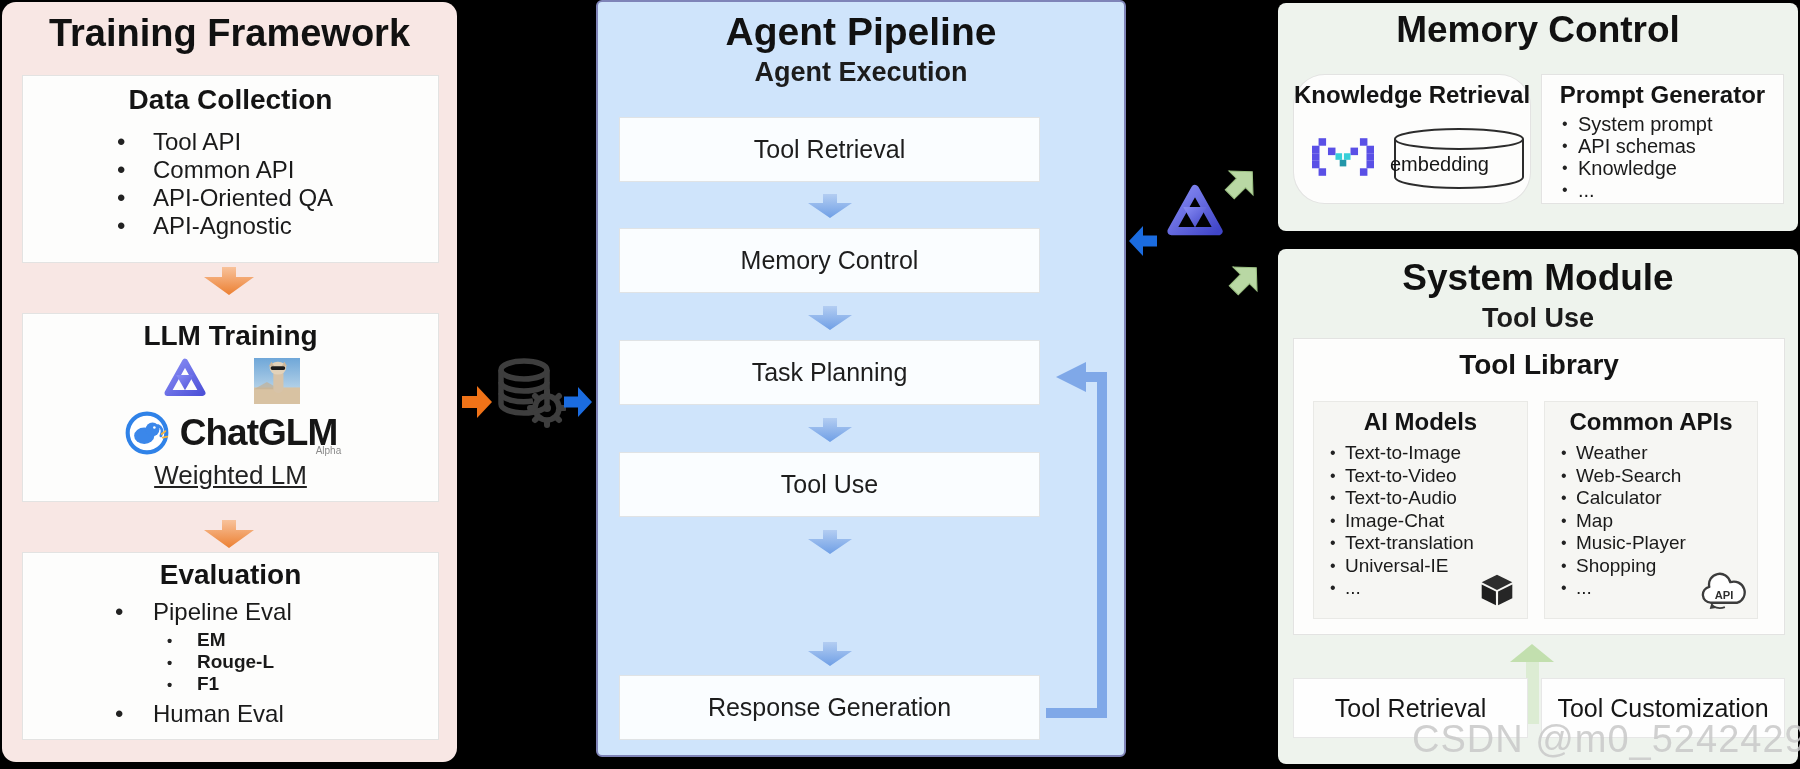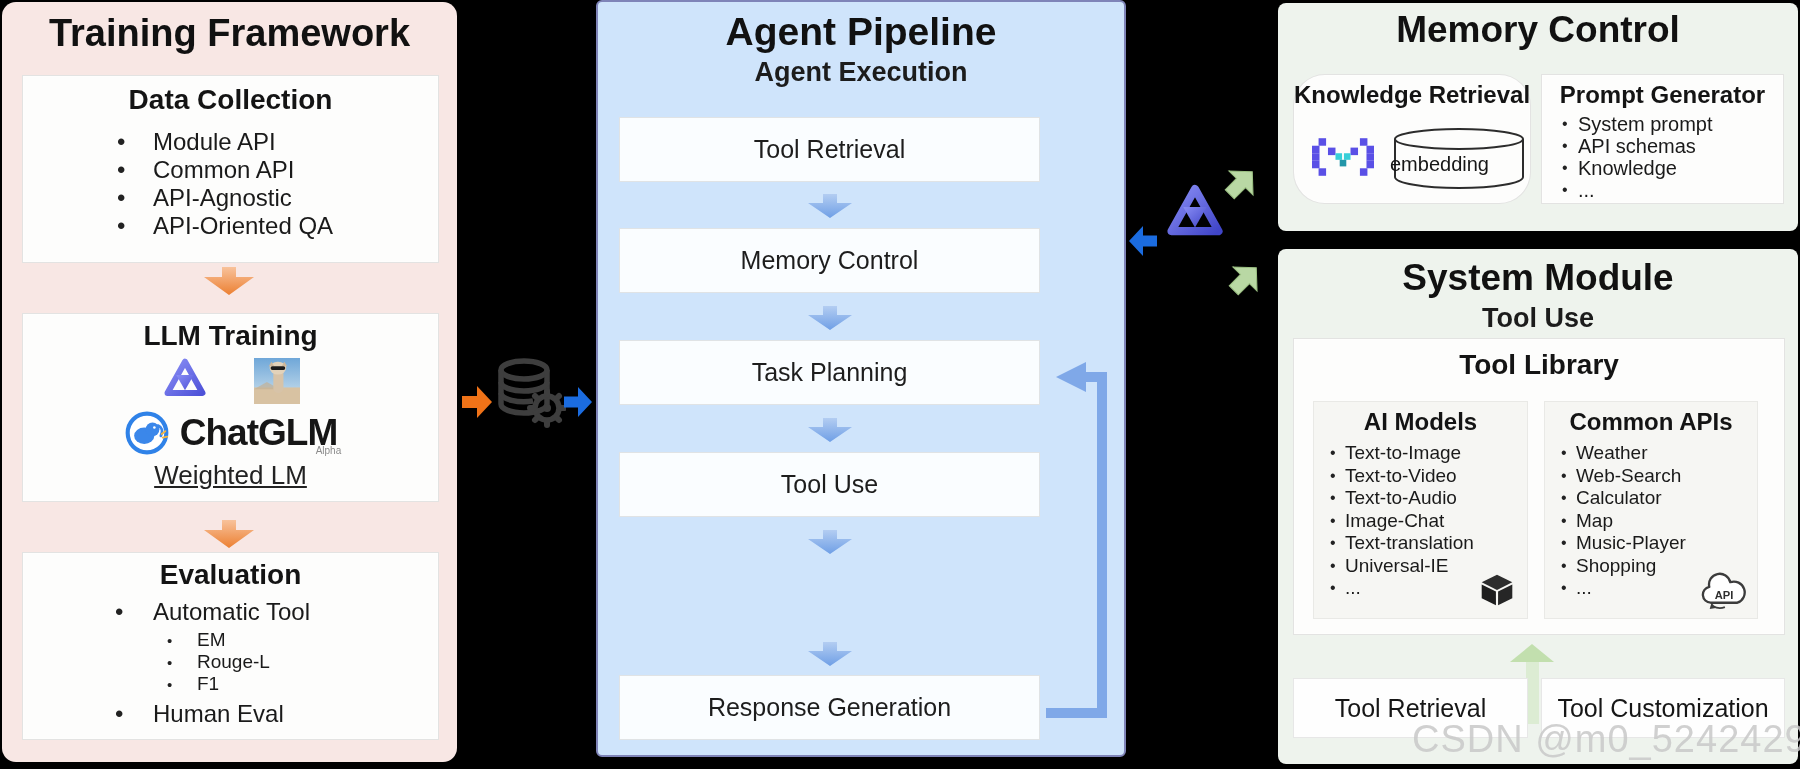--- a/index.html
+++ b/index.html
@@ -42,21 +42,21 @@
   li{position:relative;white-space:nowrap;}
   li::before{content:"\2022";position:absolute;color:#222;}
 
   
   .dc-list{position:absolute;left:88px;top:52px;font-size:24px;line-height:28px;}
   .dc-list li{padding-left:42px;}
   .dc-list li::before{left:6px;}
   .ev-list{position:absolute;left:88px;top:44px;font-size:24px;line-height:30px;}
   .ev-list > li{padding-left:42px;}
   .ev-list > li::before{left:4px;}
-  .ev-sub{font-size:19px;line-height:22px;margin:2px 0 4px 0;}
+  .ev-sub{font-size:19px;line-height:22px;margin:2px 0 4px 0;font-weight:bold;}
   .ev-sub li{padding-left:44px;}
   .ev-sub li::before{left:14px;font-size:15px;top:1px;}
 
   .llm-caption{position:absolute;left:0;right:0;text-align:center;font-size:26px;color:#222;}
   .llm-icon-row{position:absolute;left:0;right:0;top:44px;display:flex;justify-content:center;gap:46px;align-items:center;}
   .chatglm-row{position:absolute;left:0;right:0;top:96px;display:flex;justify-content:center;align-items:center;gap:10px;}
   .chatglm-text{font-size:37px;font-weight:800;letter-spacing:-1px;color:#161616;position:relative;}
   .chatglm-sub{position:absolute;right:-4px;bottom:-2px;font-size:10px;font-weight:400;color:#8b8b8b;letter-spacing:0;}
 
   
@@ -88,24 +88,24 @@
 <body>
 
 <div class="stage">
 
   <div class="panel training">
     <div class="panel-title" style="top:10px;font-size:38px;">Training Framework</div>
 
     <div class="wbox" style="left:20px;top:73px;width:417px;height:188px;">
       <div class="box-title" style="top:8px;font-size:28px;">Data Collection</div>
       <ul class="dc-list">
-        <li>Module API</li>
+        <li>Tool API</li>
         <li>Common API</li>
+        <li>API-Oriented QA</li>
         <li>API-Agnostic</li>
-        <li>API-Oriented QA</li>
       </ul>
     </div>
 
     <svg class="connector" style="left:202px;top:265px;" width="50" height="28" viewBox="0 0 50 28">
       <defs>
           <linearGradient id="og1" x1="0" y1="0" x2="0" y2="1">
         <stop offset="0" stop-color="#f8c29b"></stop>
             <stop offset="1" stop-color="#ec8032"></stop>
           </linearGradient>
         </defs>
@@ -158,21 +158,21 @@
       <div class="llm-caption" style="top:146px;text-decoration:underline;">Weighted LM</div>
     </div>
 
     <svg class="connector" style="left:202px;top:518px;" width="50" height="28" viewBox="0 0 50 28">
       <polygon points="18,0 32,0 32,10 50,10 25,28 0,10 18,10" fill="url(#og1)"></polygon>
     </svg>
 
     <div class="wbox" style="left:20px;top:550px;width:417px;height:188px;">
       <div class="box-title" style="top:6px;font-size:28px;">Evaluation</div>
       <ul class="ev-list">
-        <li><span>Automatic Tool</span>
+        <li><span>Pipeline Eval</span>
           <ul class="ev-sub">
             <li>EM</li>
             <li>Rouge-L</li>
             <li>F1</li>
           </ul>
         </li>
         <li>Human Eval</li>
       </ul>
     </div>
   </div>

